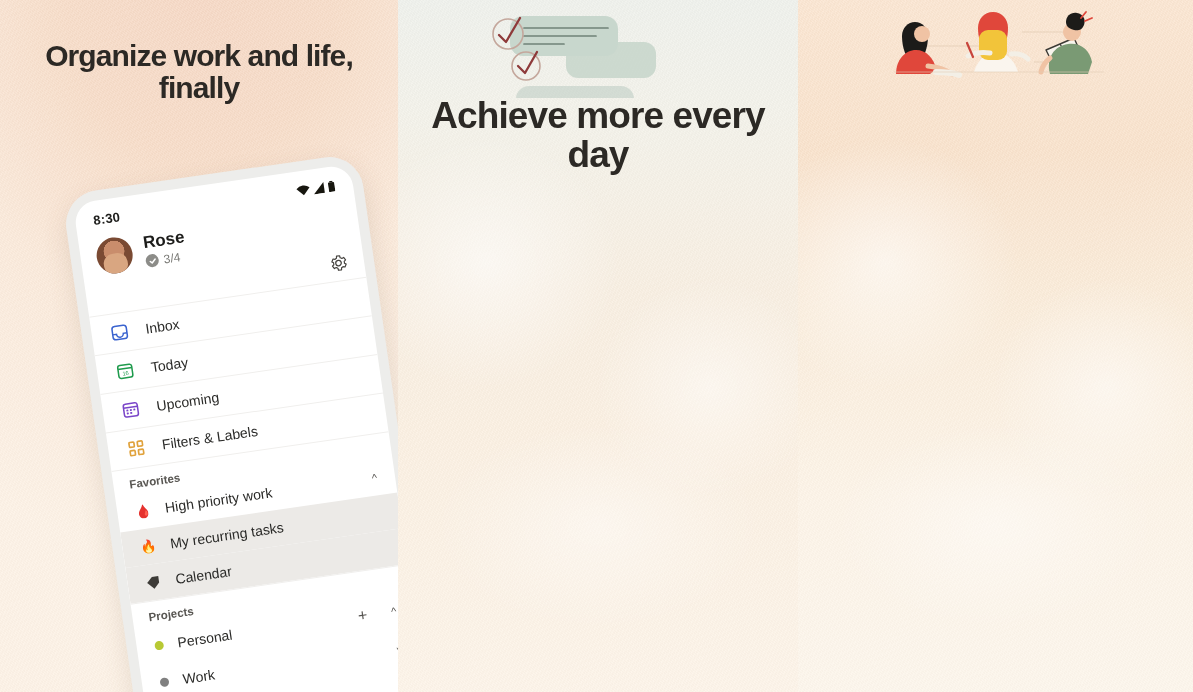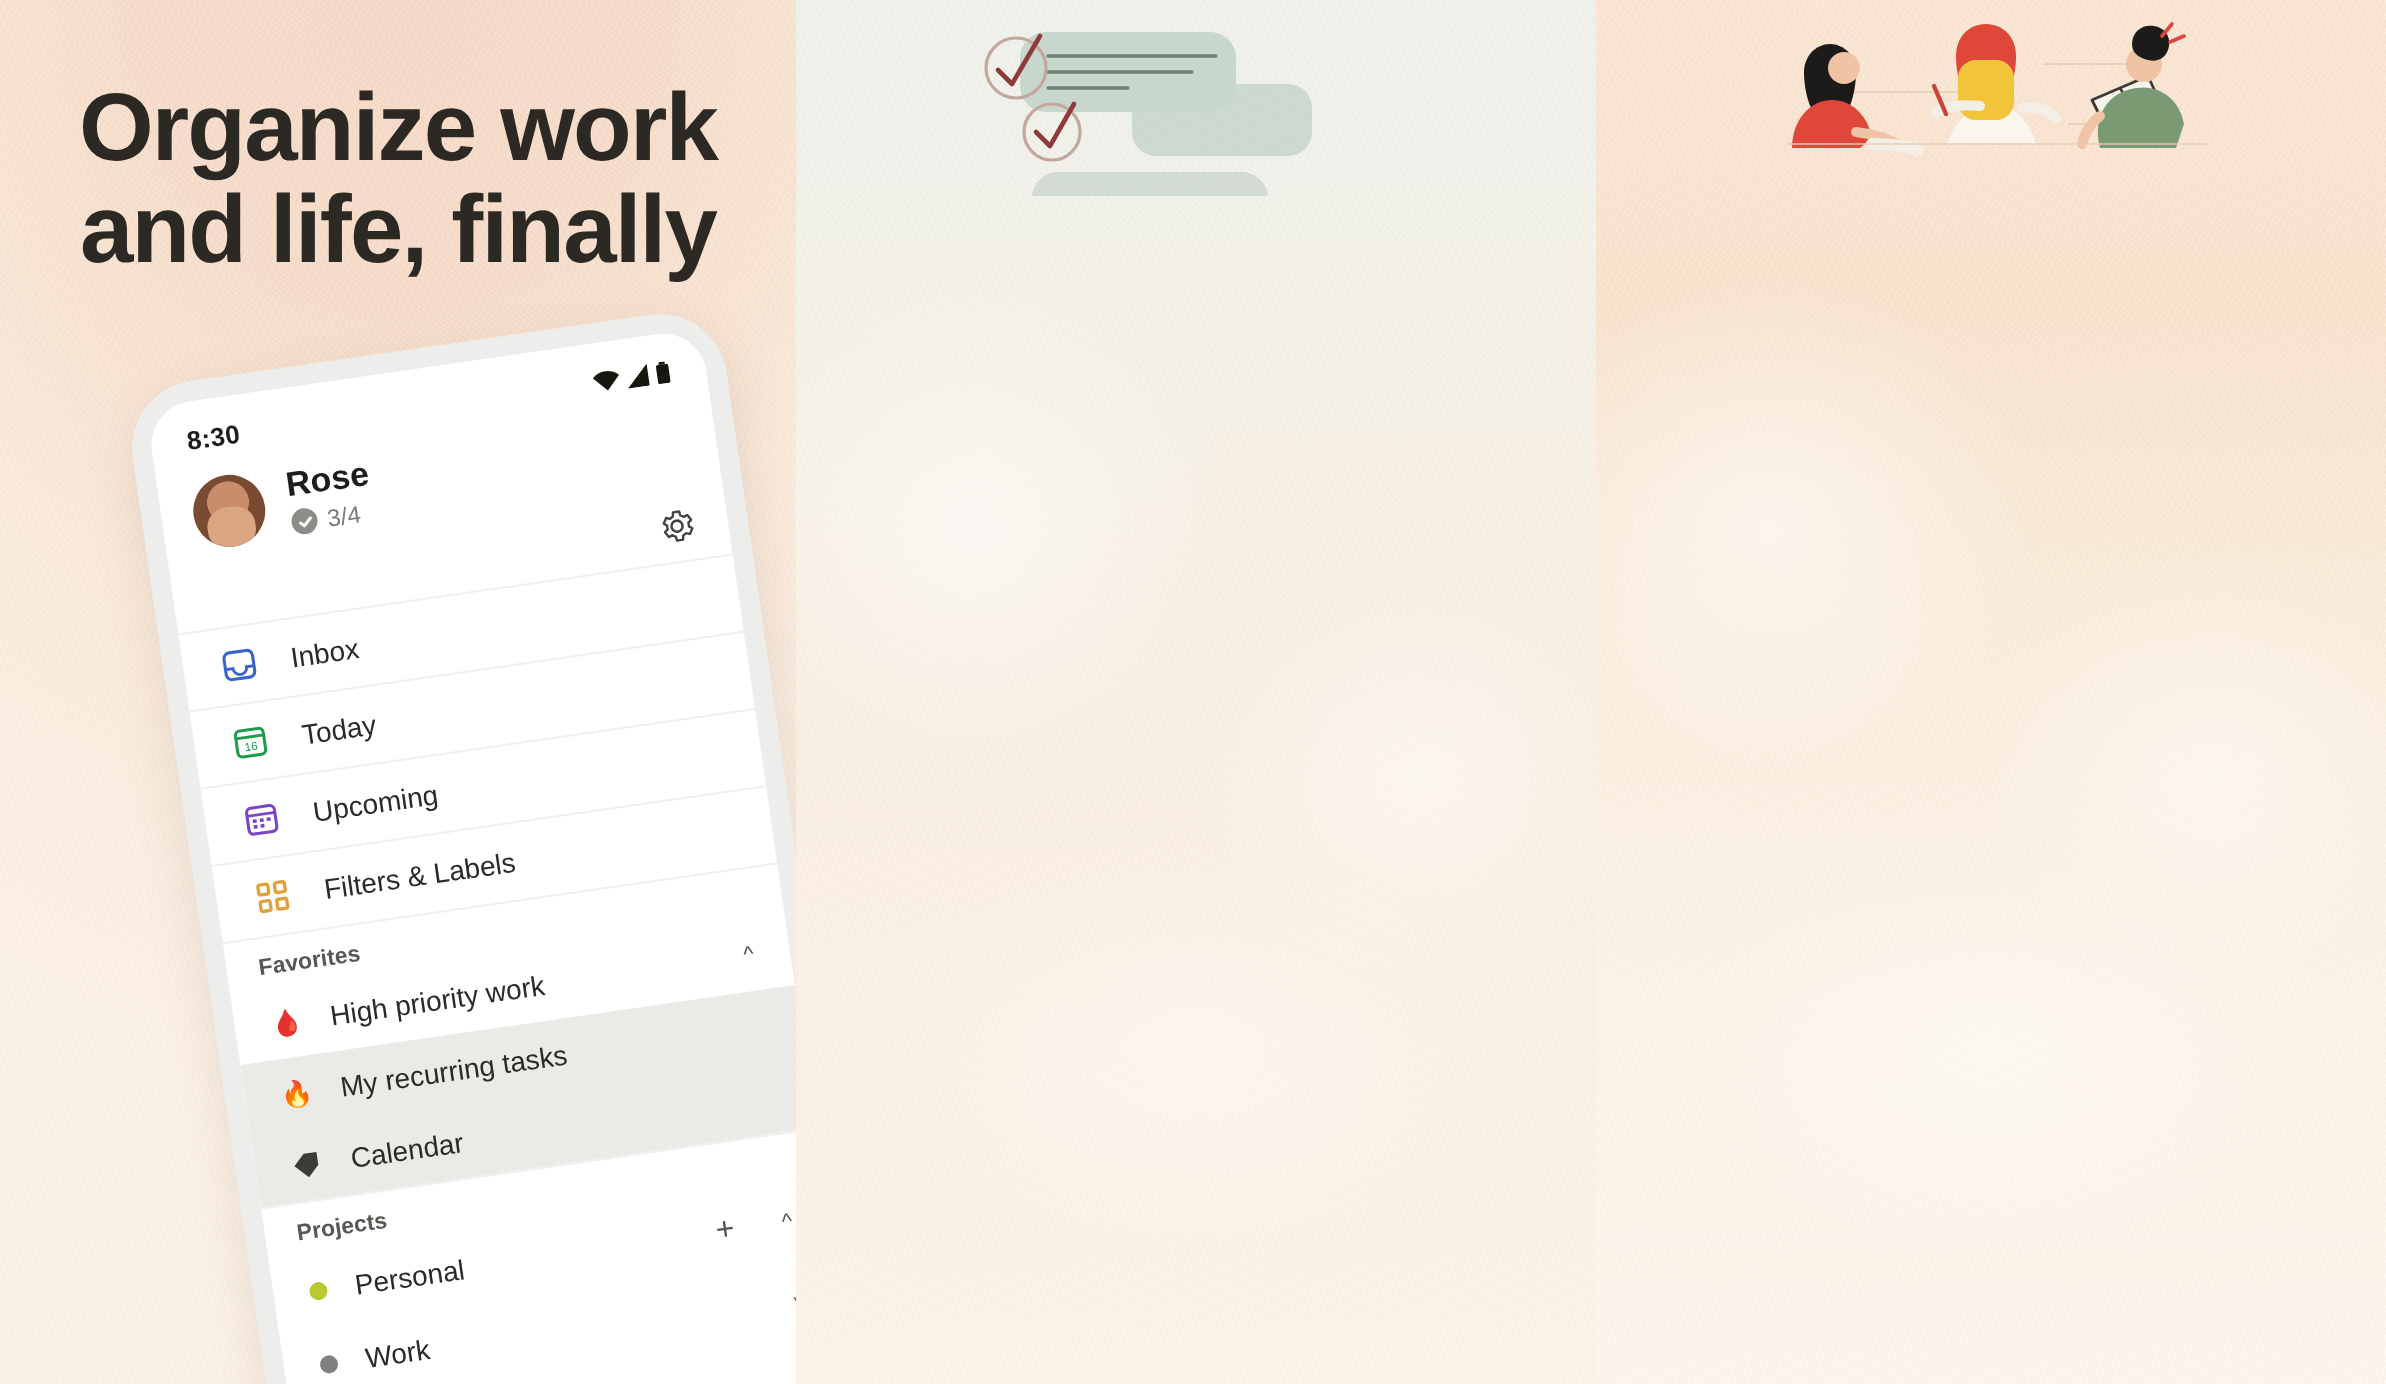--- a/index.html
+++ b/index.html
@@ -35,21 +35,21 @@
       radial-gradient(40% 22% at 78% 56%, rgba(255,255,255,.45), transparent 72%),
       radial-gradient(55% 20% at 50% 76%, rgba(255,255,255,.40), transparent 74%);
   }
 
   
   .headline {
     position: relative; z-index: 4;
     text-align: center; color: #2c2925;
     font-weight: bold; letter-spacing: -.9px; line-height: 1.06;
   }
-  .p1 .headline { font-size: 48px; padding: 40px 16px 0; }
+  .p1 .headline { font-size: 30px; padding: 40px 16px 0; }
   .p2 .headline { font-size: 37px; padding: 96px 24px 0; }
   .p3 .headline { font-size: 37px; padding: 96px 24px 0; }
 
   
   .art2 { position: absolute; left: 0; right: 0; top: 6px; height: 92px; z-index: 3; }
   .art3 { position: absolute; left: 0; right: 0; top: 2px; height: 88px; z-index: 3; }
 
   
   .phone { position: absolute; background: #ededeb; border-radius: 30px;
            box-shadow: 0 10px 26px rgba(120,92,66,.16); padding: 10px; z-index: 5; }
@@ -259,20 +259,21 @@
         <path d="M126 22h84"></path>
           <path d="M126 30h72"></path>
           <path d="M126 38h40"></path>
       </g>
       <circle cx="110" cy="28" r="15" fill="none" stroke="#c4a79c" stroke-width="1.6"></circle>
       <path d="M101 29 108 36 122 12" fill="none" stroke="#8e3a3a" stroke-width="2.3" stroke-linecap="round" stroke-linejoin="round"></path>
       <circle cx="128" cy="60" r="14" fill="none" stroke="#c4a79c" stroke-width="1.6"></circle>
       <path d="M120 60 127 67 139 46" fill="none" stroke="#8e3a3a" stroke-width="2.3" stroke-linecap="round" stroke-linejoin="round"></path>
     </svg>
 
+    <h1 class="headline">Achieve more every day</h1>
 
   </section>
 
   <section class="panel p3">
 
     <svg class="art3" viewBox="0 0 395 88">
       <g stroke="#e3cdb5" stroke-width="1" fill="none" opacity=".8">
         <path d="M120 44h62M224 30h58M236 60h46"></path>
       </g>
 

